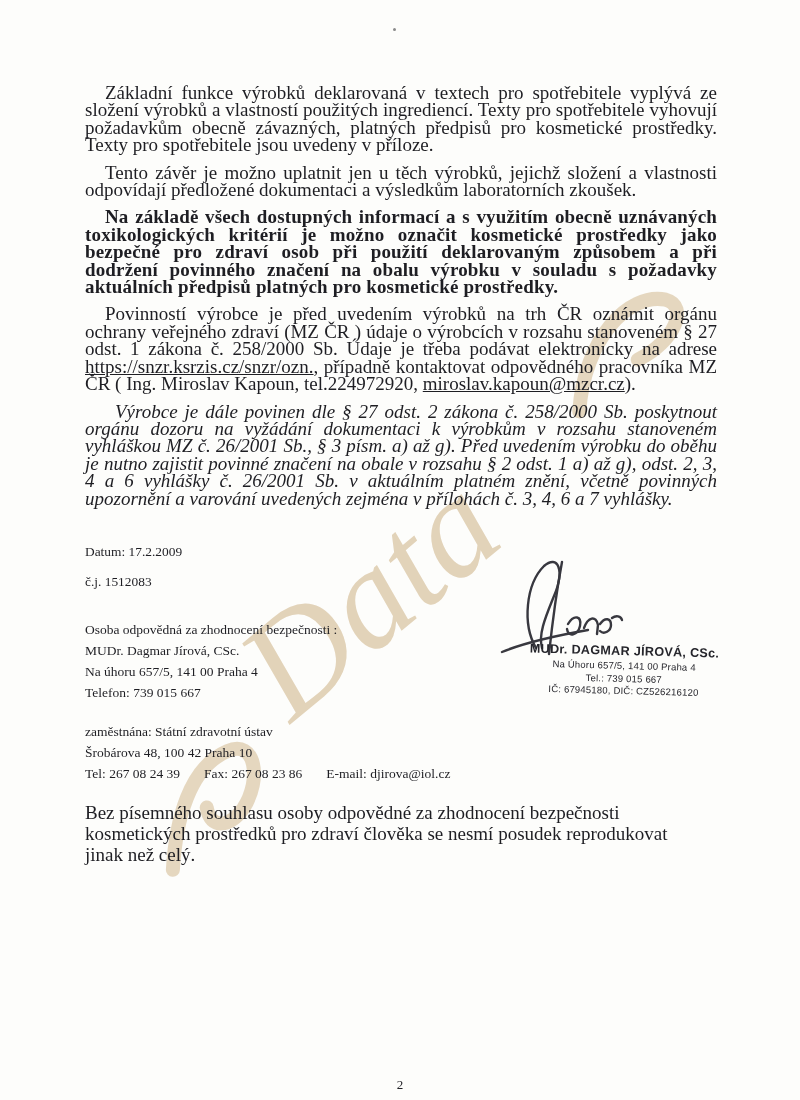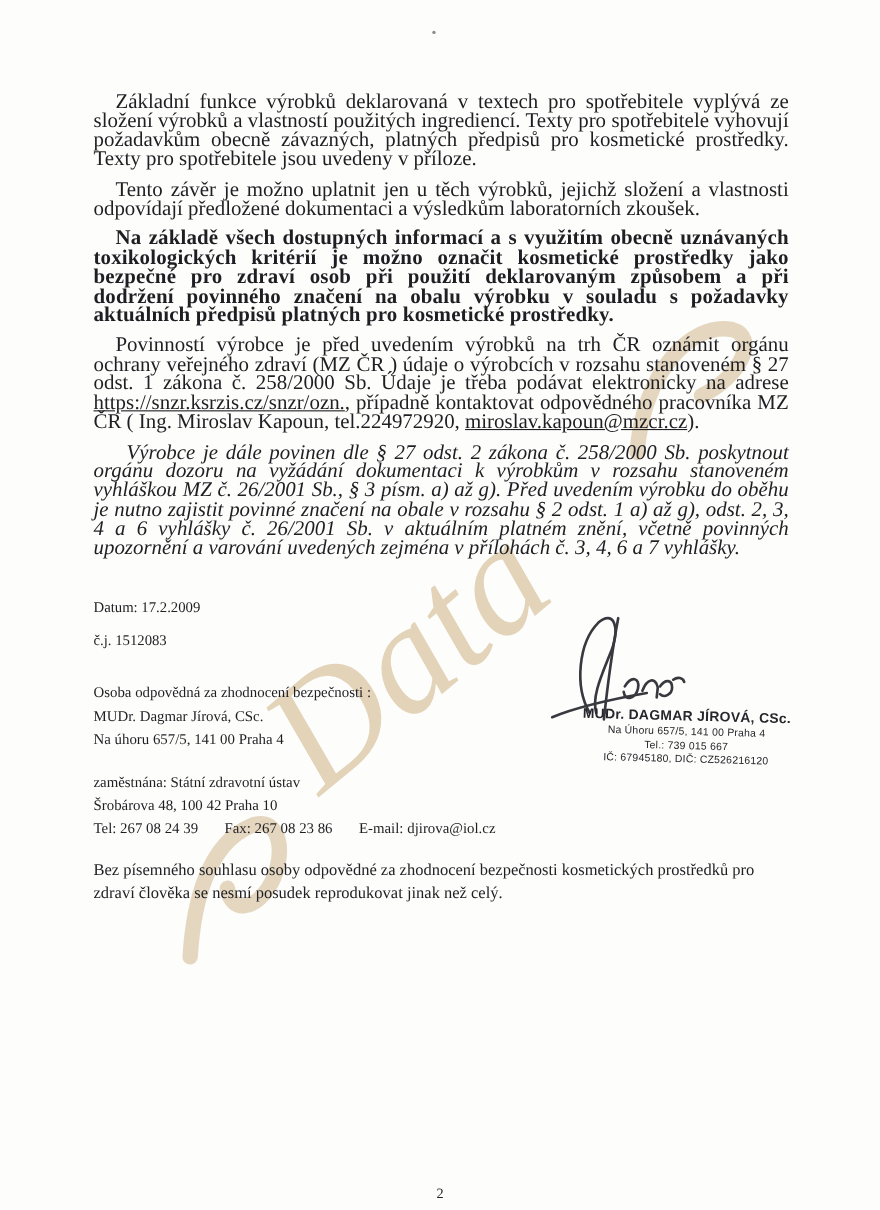--- a/index.html
+++ b/index.html
@@ -39,21 +39,21 @@
   .meta-line.date { margin-top: 36px; }
   .meta-line.ref { margin-top: 13px; }
   .block { margin: 0; }
   .block p { margin: 0; font-size: 13.5px; line-height: 21px; }
   .assessor { margin-top: 28px; }
   .employment { margin-top: 18px; }
   .contact-line span { margin-right: 24px; }
   .contact-line span:last-child { margin-right: 0; }
   .footer-note {
     margin: 18px 0 0 0;
-    font-size: 15px;
+    font-size: 19px;
     line-height: 21px;
     max-width: 610px;
   }
   .signature {
     position: absolute;
     left: 492px;
     top: 554px;
   }
   .stamp {
     position: absolute;
@@ -121,20 +121,21 @@
 
     <p class="para duty">Výrobce je dále povinen dle § 27 odst. 2 zákona č. 258/2000 Sb. poskytnout orgánu dozoru na vyžádání dokumentaci k výrobkům v rozsahu stanoveném vyhláškou MZ č. 26/2001 Sb., § 3 písm. a) až g). Před uvedením výrobku do oběhu je nutno zajistit povinné značení na obale v rozsahu § 2 odst. 1 a) až g), odst. 2, 3, 4 a 6 vyhlášky č. 26/2001 Sb. v aktuálním platném znění, včetně povinných upozornění a varování uvedených zejména v přílohách č. 3, 4, 6 a 7 vyhlášky.</p>
 
     <p class="meta-line date">Datum: 17.2.2009</p>
     <p class="meta-line ref">č.j. 1512083</p>
 
     <div class="block assessor">
       <p>Osoba odpovědná za zhodnocení bezpečnosti :</p>
       <p>MUDr. Dagmar Jírová, CSc.</p>
       <p>Na úhoru 657/5, 141 00  Praha 4</p>
+      <p>Telefon: 739 015 667</p>
     </div>
 
     <div class="block employment">
       <p>zaměstnána: Státní zdravotní ústav</p>
       <p>Šrobárova 48, 100 42  Praha 10</p>
       <p class="contact-line"><span>Tel: 267 08 24 39</span><span>Fax: 267 08 23 86</span><span>E-mail: djirova@iol.cz</span></p>
     </div>
 
     <p class="footer-note">Bez písemného souhlasu osoby odpovědné za zhodnocení bezpečnosti kosmetických prostředků pro zdraví člověka se nesmí posudek reprodukovat jinak než celý.</p>
 

